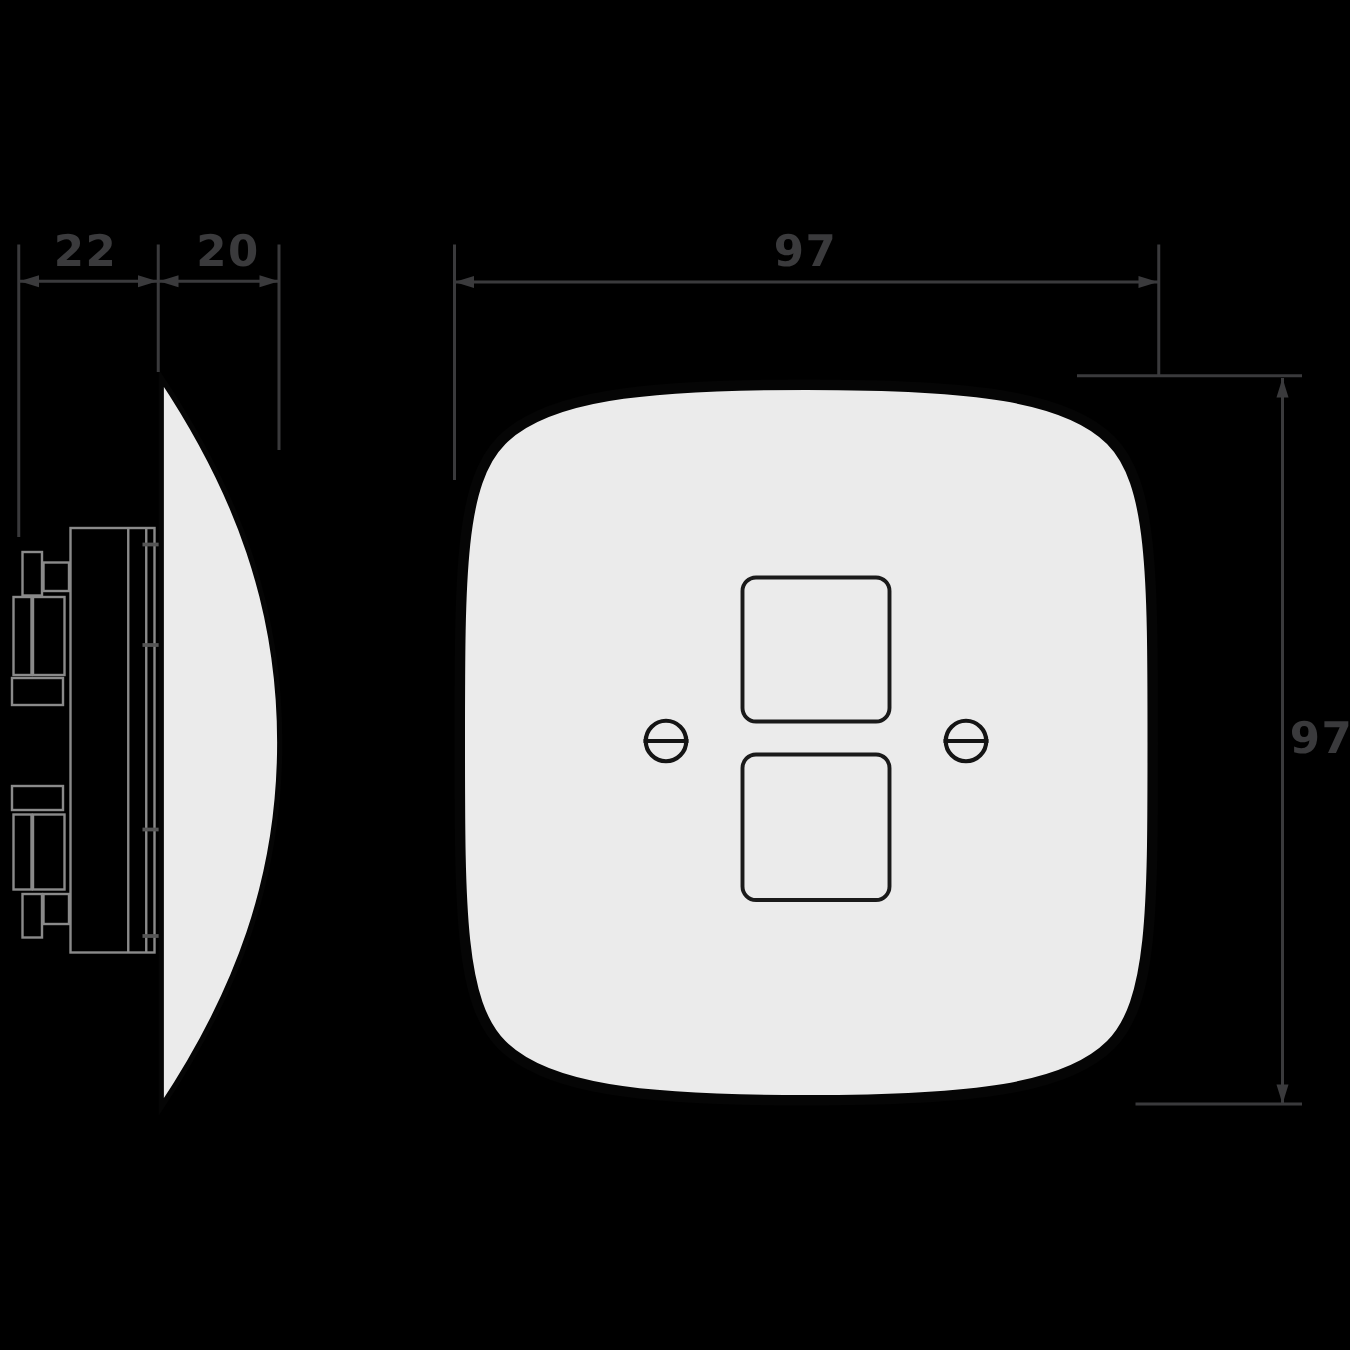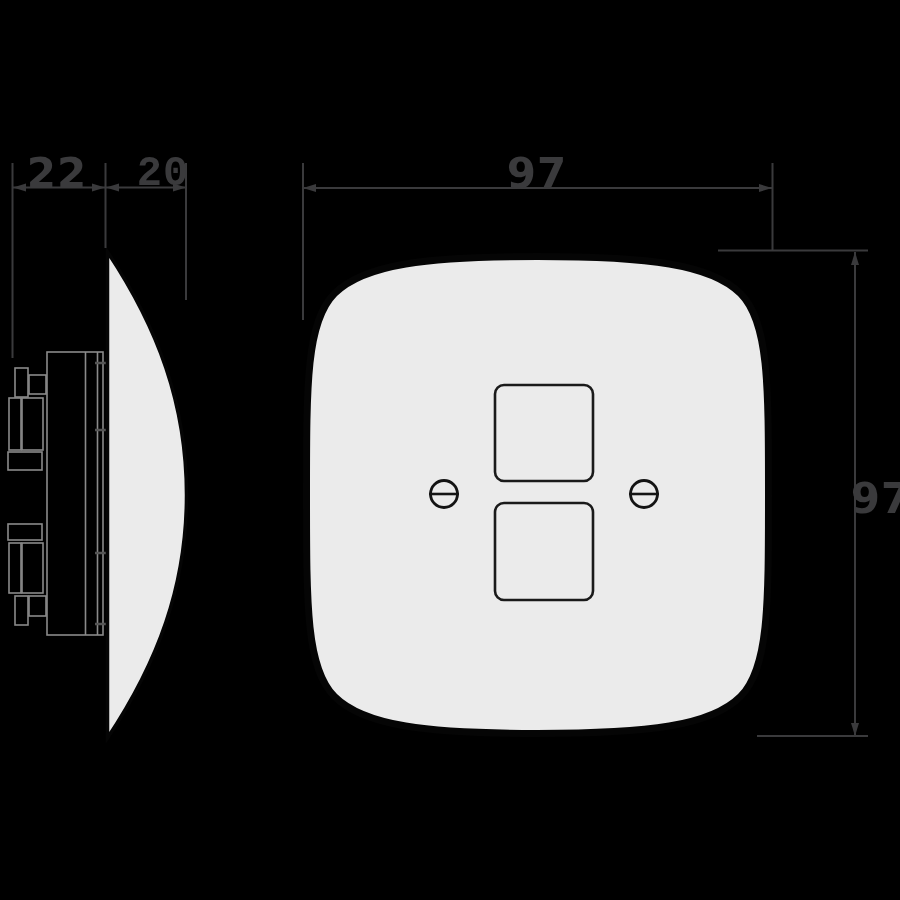--- a/index.html
+++ b/index.html
@@ -3,21 +3,21 @@
 <meta charset="utf-8">
 <style>
   html,body{margin:0;padding:0;background:#000;}
   #stage{
     position:relative;width:900px;height:900px;background:#000;overflow:hidden;
     font-family:"DejaVu Sans","Liberation Sans",sans-serif;
   }
   #drawing{position:absolute;left:0;top:0;}
   .dim-label{
     position:absolute;width:64px;text-align:center;
-    font-size:42px;font-weight:600;letter-spacing:1px;color:#3a3a3c;line-height:1;
+    font-size:29px;font-weight:600;letter-spacing:1px;color:#3a3a3c;line-height:1;
   }
 </style>
 </head>
 <body>
 
 <div id="stage">
 
   <svg id="drawing" width="900" height="900" viewBox="0 0 900 900">
 
     <g>
@@ -101,18 +101,18 @@
         <polygon points="303,188 316,184 316,192"></polygon>
         <polygon points="772,188 759,184 759,192"></polygon>
         <polygon points="855,252 851,265 859,265"></polygon>
         <polygon points="855,736 851,723 859,723"></polygon>
       </g>
     </g>
   </svg>
 
   <div class="dim-label" style="left:25px;top:153px;">22</div>
 
-  <div class="dim-label" style="left:131px;top:153px;font-family:Liberation Mono, monospace;">20</div>
+  <div class="dim-label" style="left:120px;top:153px;">20</div>
 
   <div class="dim-label" style="left:505px;top:153px;">97</div>
 
   <div class="dim-label" style="left:849px;top:478px;">97</div>
 </div>
 
 </body></html>

